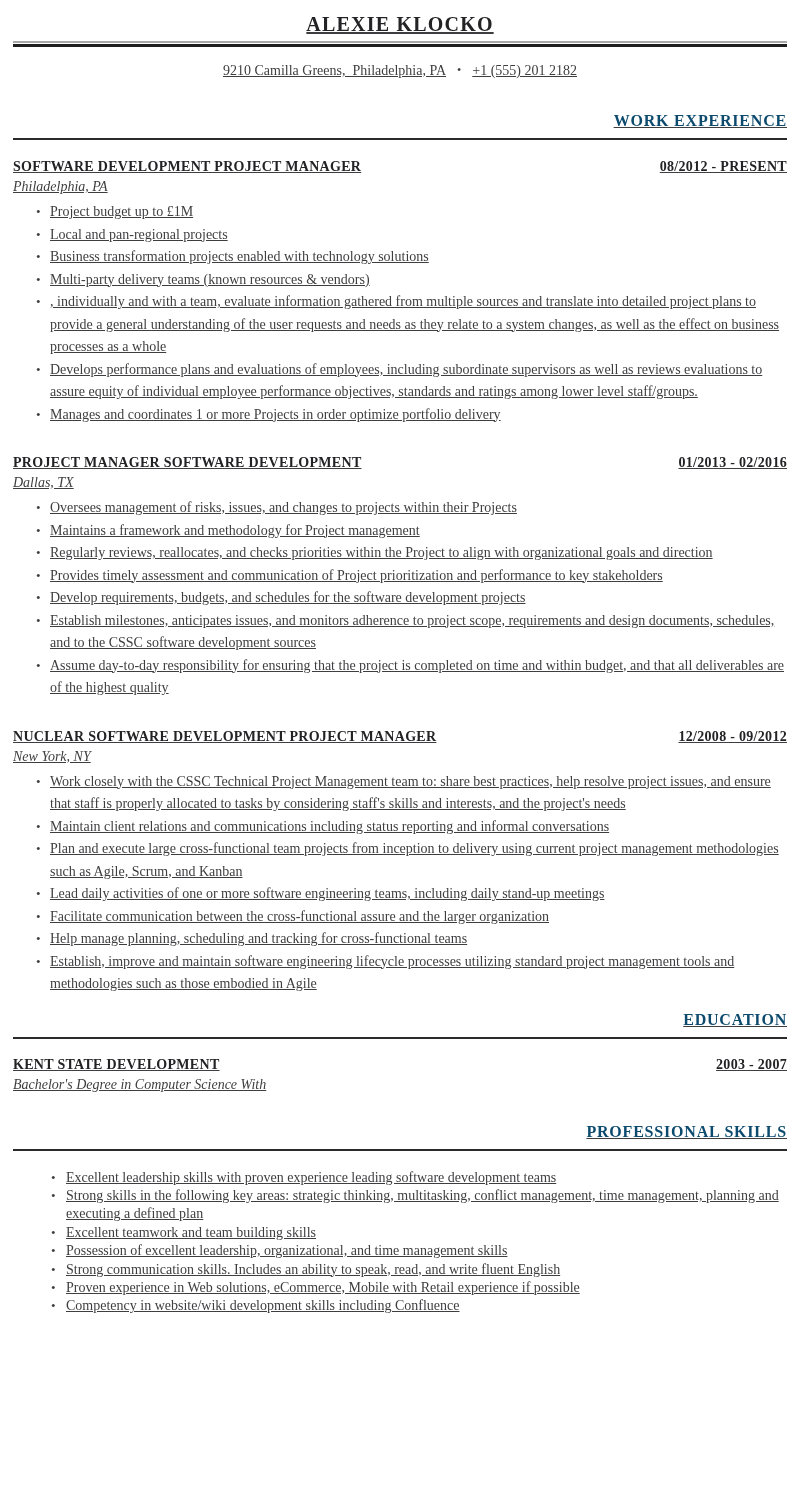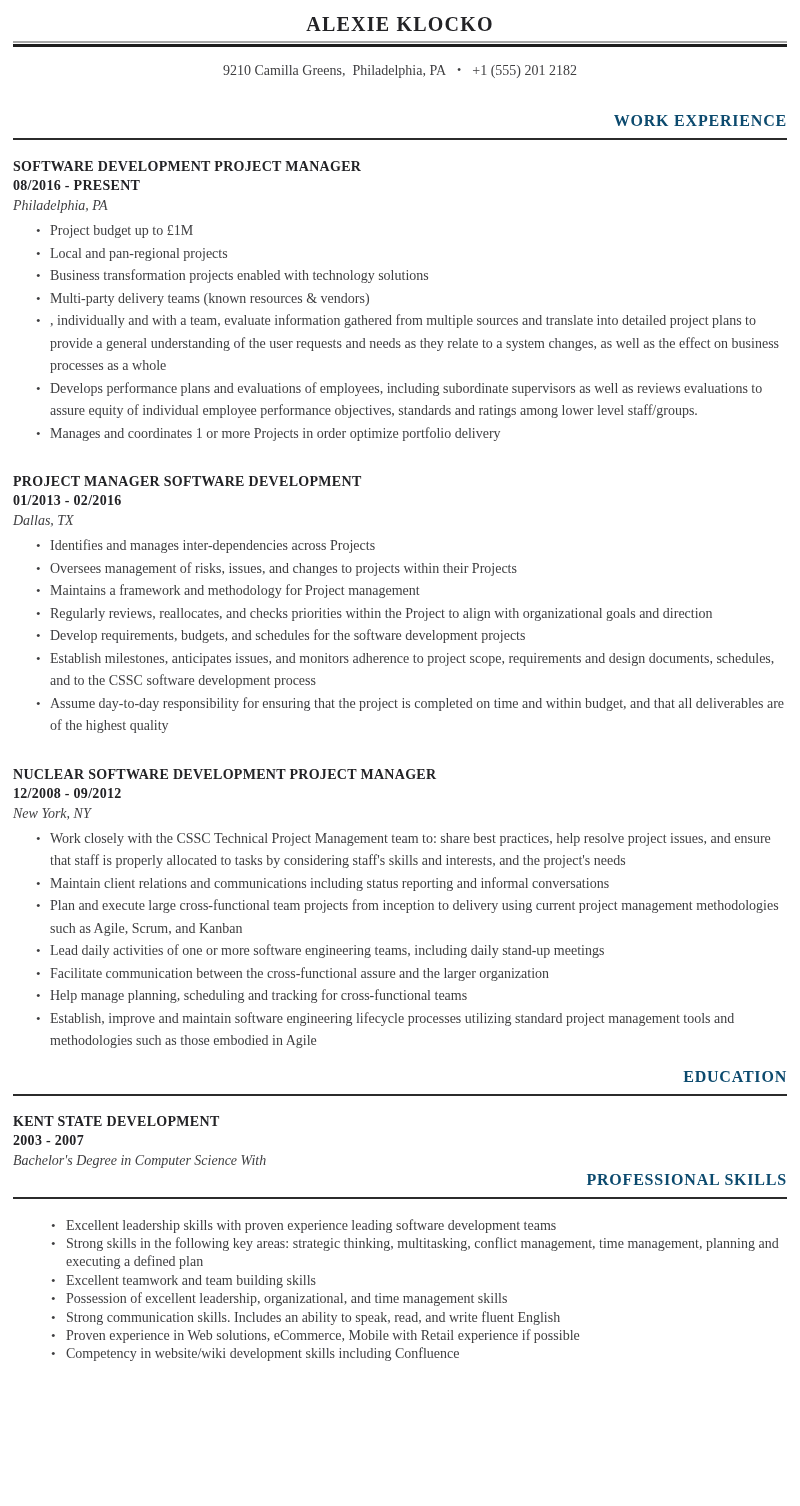--- a/index.html
+++ b/index.html
@@ -10,20 +10,21 @@
   .page {
     width: 800px;
     height: 1506px;
     margin: 0 auto;
     box-sizing: border-box;
     padding: 10px 13px 0 13px;
     background: #ffffff;
     font-family: "Liberation Serif", "DejaVu Serif", serif;
     color: #3e3e40;
     overflow: hidden;
+    text-decoration: underline;
   }
 
   
   .name {
     margin: 0;
     padding-top: 2px;
     text-align: center;
     font-size: 20px;
     line-height: 24px;
     font-weight: 700;
@@ -60,30 +61,29 @@
     letter-spacing: 0.8px;
     color: #0c4a6e;
   }
   .section-rule {
     height: 2px;
     background: #2b2b2b;
     margin-top: 7px;
   }
   .section-work   { margin-top: 30px; }
   .section-edu    { margin-top: 14px; }
-  .section-skills { }
+  .section-skills { margin-top: 28px; }
 
   
   .job { margin-top: 17px; }
   .job + .job { margin-top: 27px; }
   .entry-header {
     display: flex;
     justify-content: space-between;
-    align-items: flex-start;
-    flex-direction: column;
+    align-items: center;
   }
   .entry-title {
     font-size: 14px;
     line-height: 19px;
     font-weight: 700;
     letter-spacing: 0.3px;
     color: #232326;
   }
   .entry-dates {
     font-size: 14px;
@@ -160,21 +160,21 @@
 
   <div class="contact"><span>9210 Camilla Greens,  Philadelphia, PA</span><span class="sep">•</span><span>+1 (555) 201 2182</span></div>
 
   <div class="section-work">
     <h2 class="section-title">WORK EXPERIENCE</h2>
     <div class="section-rule" style="background: rgb(43, 43, 43);"></div>
     <div>
   <div class="job">
     <div class="entry-header">
       <div class="entry-title">SOFTWARE DEVELOPMENT PROJECT MANAGER</div>
-      <div class="entry-dates">08/2016 - PRESENT</div>
+      <div class="entry-dates">08/2012 - PRESENT</div>
     </div>
     <div class="entry-location">Philadelphia, PA</div>
     <ul class="bullets">
   <li>Project budget up to £1M</li>
 
   <li>Local and pan-regional projects</li>
 
   <li>Business transformation projects enabled with technology solutions</li>
 
   <li>Multi-party delivery teams (known resources &amp; vendors)</li>
@@ -187,33 +187,33 @@
 </ul>
   </div>
 
   <div class="job">
     <div class="entry-header">
       <div class="entry-title">PROJECT MANAGER SOFTWARE DEVELOPMENT</div>
       <div class="entry-dates">01/2013 - 02/2016</div>
     </div>
     <div class="entry-location">Dallas, TX</div>
     <ul class="bullets">
-  <li>Identifies and manages inter-dependencies across Projects</li>
 
   <li>Oversees management of risks, issues, and changes to projects within their Projects</li>
 
   <li>Maintains a framework and methodology for Project management</li>
 
   <li>Regularly reviews, reallocates, and checks priorities within the Project to align with organizational goals and direction</li>
 
+  <li>Provides timely assessment and communication of Project prioritization and performance to key stakeholders</li>
 
   <li>Develop requirements, budgets, and schedules for the software development projects</li>
 
 
-  <li>Establish milestones, anticipates issues, and monitors adherence to project scope, requirements and design documents, schedules, and to the CSSC software development process</li>
+  <li>Establish milestones, anticipates issues, and monitors adherence to project scope, requirements and design documents, schedules, and to the CSSC software development sources</li>
 
   <li>Assume day-to-day responsibility for ensuring that the project is completed on time and within budget, and that all deliverables are of the highest quality</li>
 </ul>
   </div>
 
   <div class="job">
     <div class="entry-header">
       <div class="entry-title">NUCLEAR SOFTWARE DEVELOPMENT PROJECT MANAGER</div>
       <div class="entry-dates">12/2008 - 09/2012</div>
     </div>

